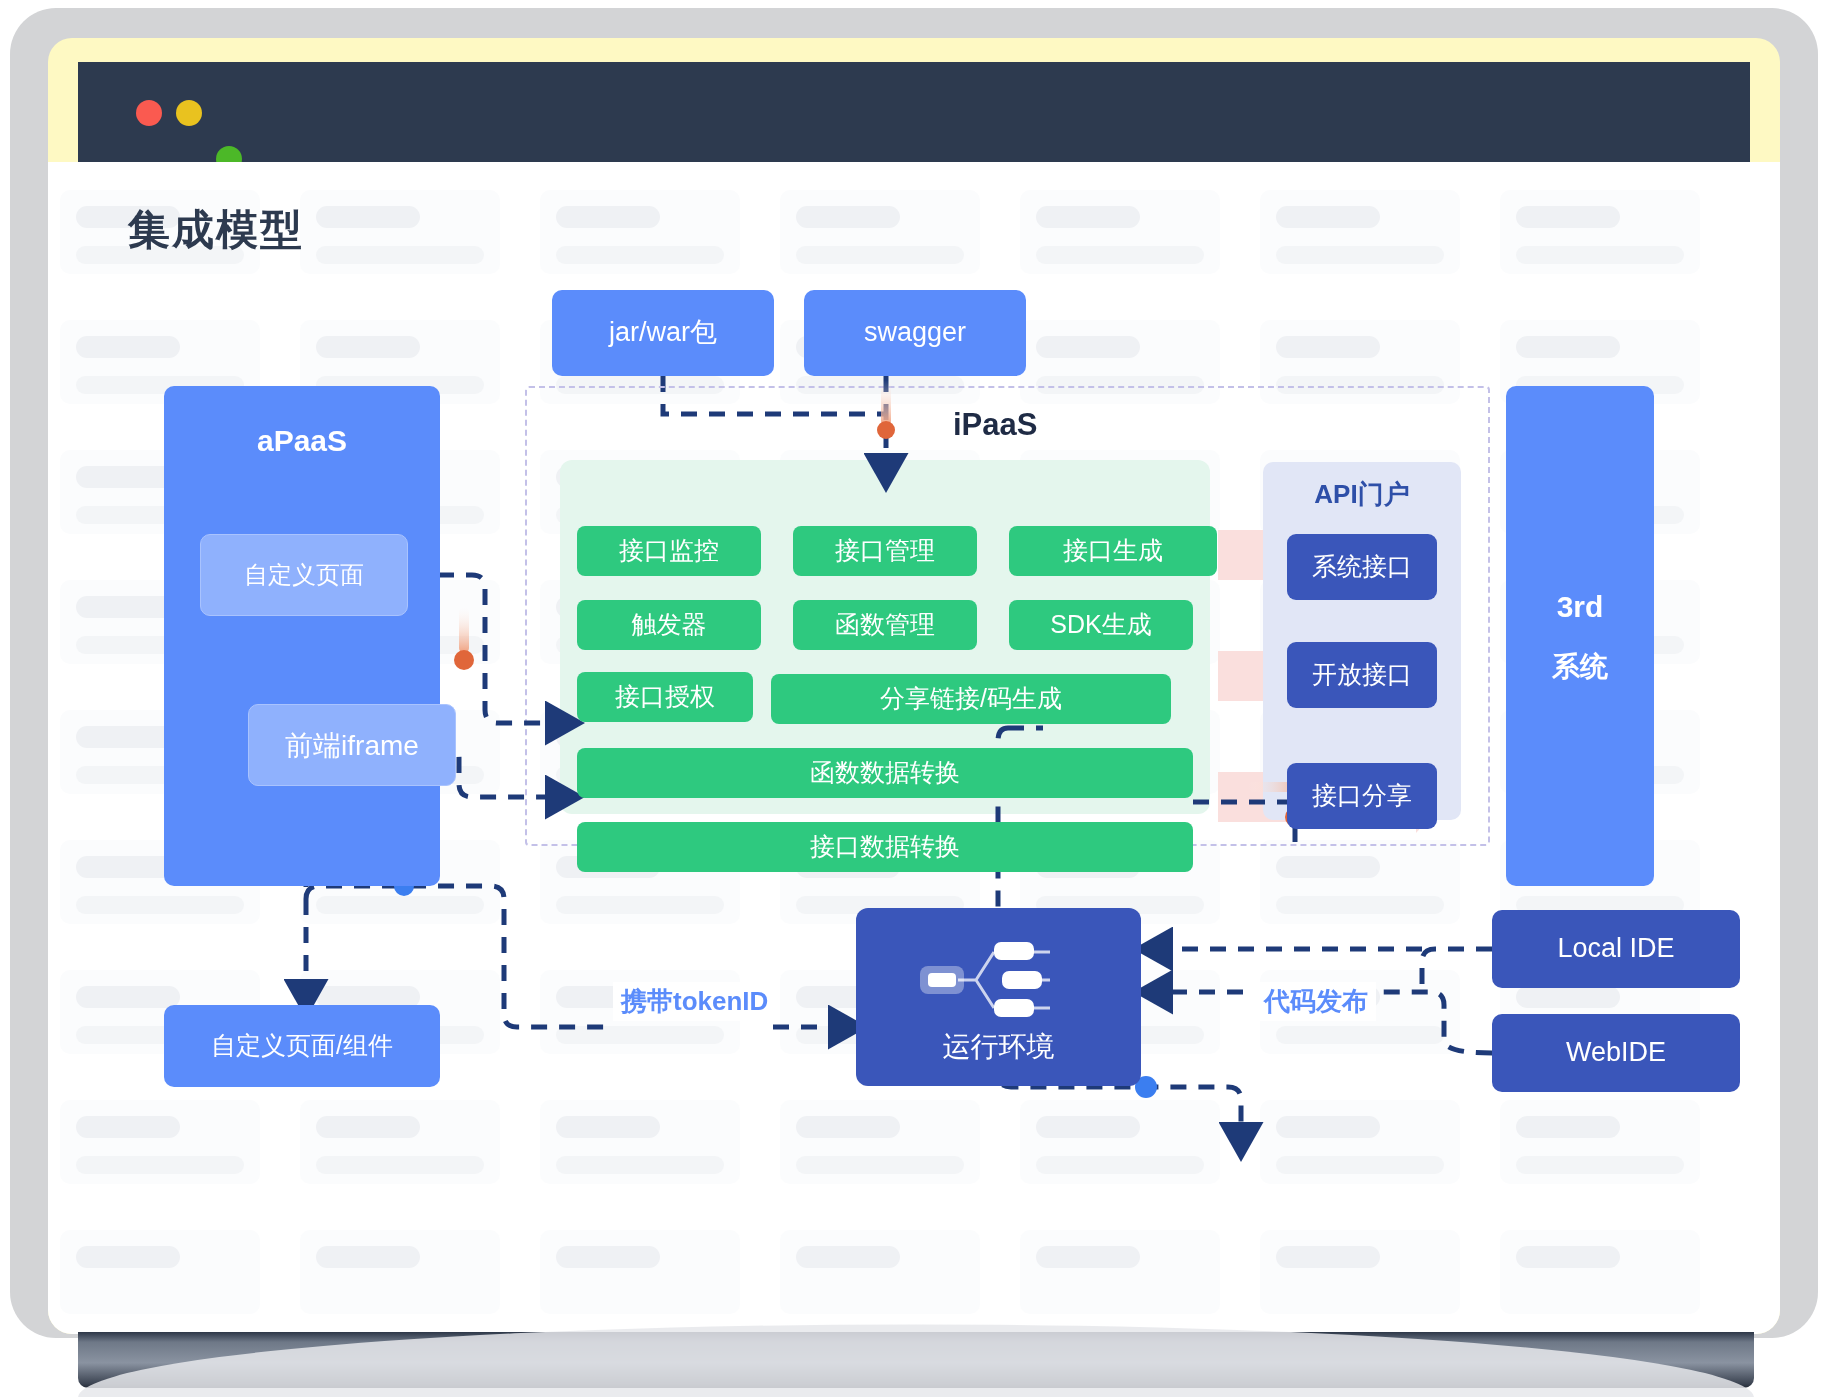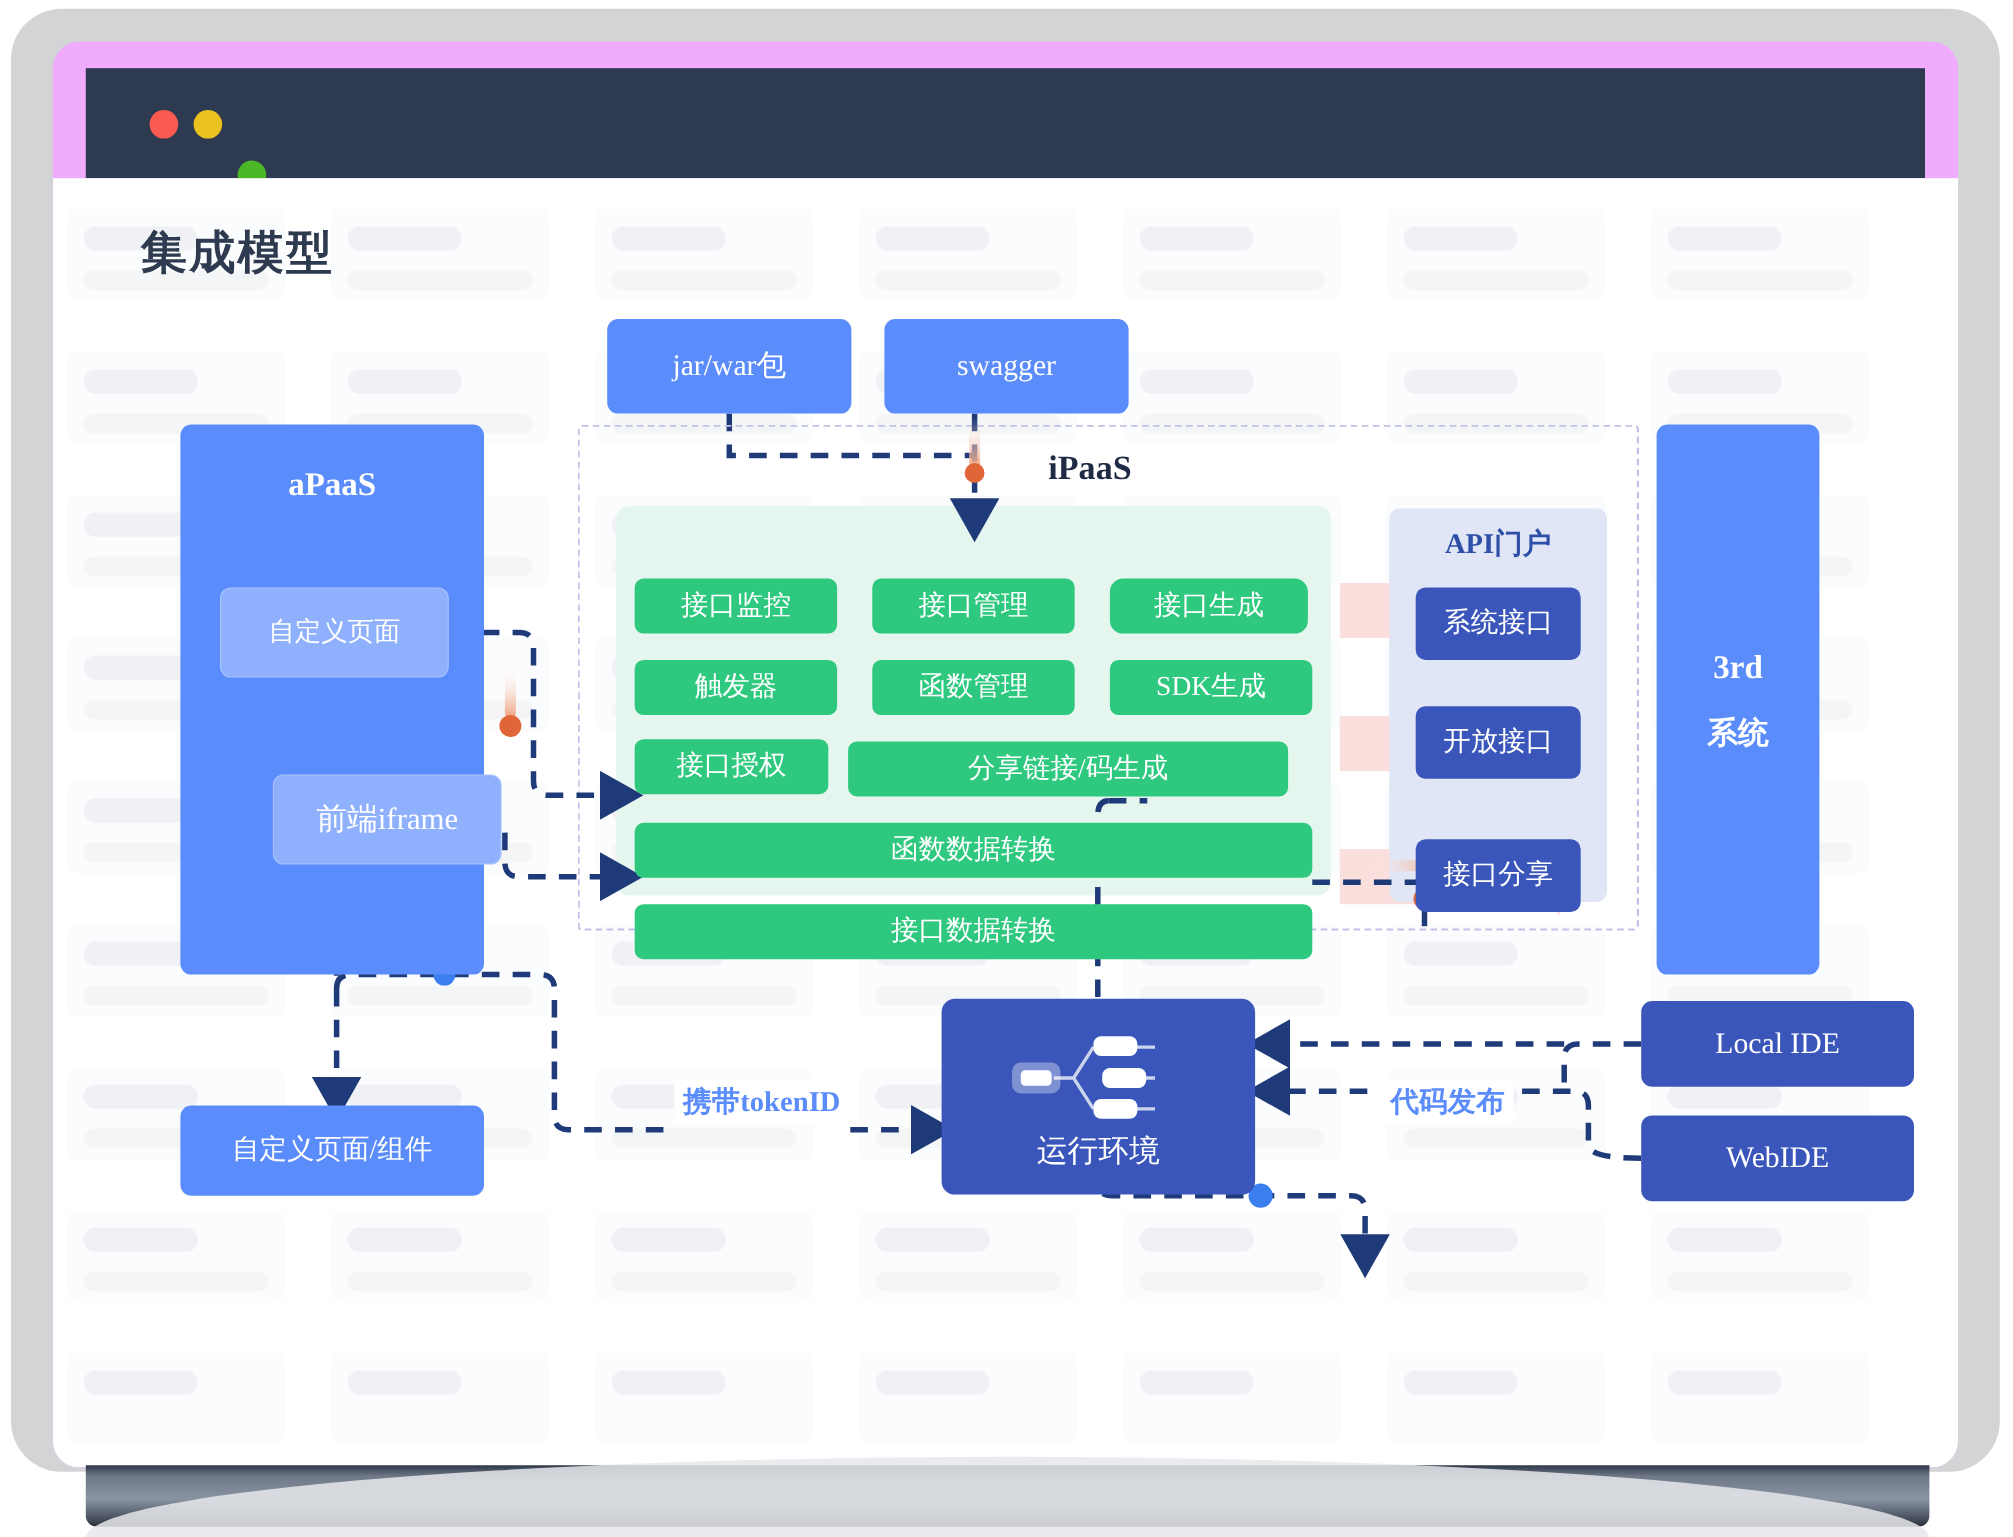--- a/index.html
+++ b/index.html
@@ -15,24 +15,23 @@
     position: absolute;
     left: 10px; top: 8px;
     width: 1808px; height: 1330px;
     background: #d3d4d6;
     border-radius: 46px;
   }
   #screen {
     position: absolute;
     left: 38px; top: 30px;
     width: 1732px; height: 1296px;
-    background: #f0abfc;
+    background: #fef9c3;
     border-radius: 24px;
     overflow: hidden;
-    font-family: Liberation Serif, serif;
   }
   #base {
     position: absolute;
     left: 78px; top: 1332px;
     width: 1676px; height: 56px;
     background: linear-gradient(to bottom, #2d3748 0%, #6e7887 18%, #8a93a1 55%, #3c4452 92%, #232a36 100%);
     border-radius: 0 0 10px 10px;
   }
   #base-shine {
     position: absolute;
@@ -113,21 +112,21 @@
     position:absolute;
     left:512px; top:298px; width:650px; height:354px;
     background:#e4f6ed; border-radius:12px;
     z-index:3;
   }
 
   .gbox { font-size:25px; height:50px; border-radius:8px; }
 
   #g-jkjk { left:529px; top:318px; width:184px; }
   #g-jkgl { left:745px; top:318px; width:184px; }
-  #g-jksc { left:961px; top:318px; width:180px;border-radius:12px; }
+  #g-jksc { left:961px; top:318px; width:208px; }
   #g-cfq  { left:529px; top:392px; width:184px; }
   #g-hsgl { left:745px; top:392px; width:184px; }
   #g-sdk  { left:961px; top:392px; width:184px; }
   #g-jksq { left:529px; top:464px; width:176px; }
   #g-fxlj { left:723px; top:466px; width:400px; }
   #g-hsdt { left:529px; top:540px; width:616px; }
   #g-jkdt { left:529px; top:614px; width:616px; }
 
   
   #api-panel {

